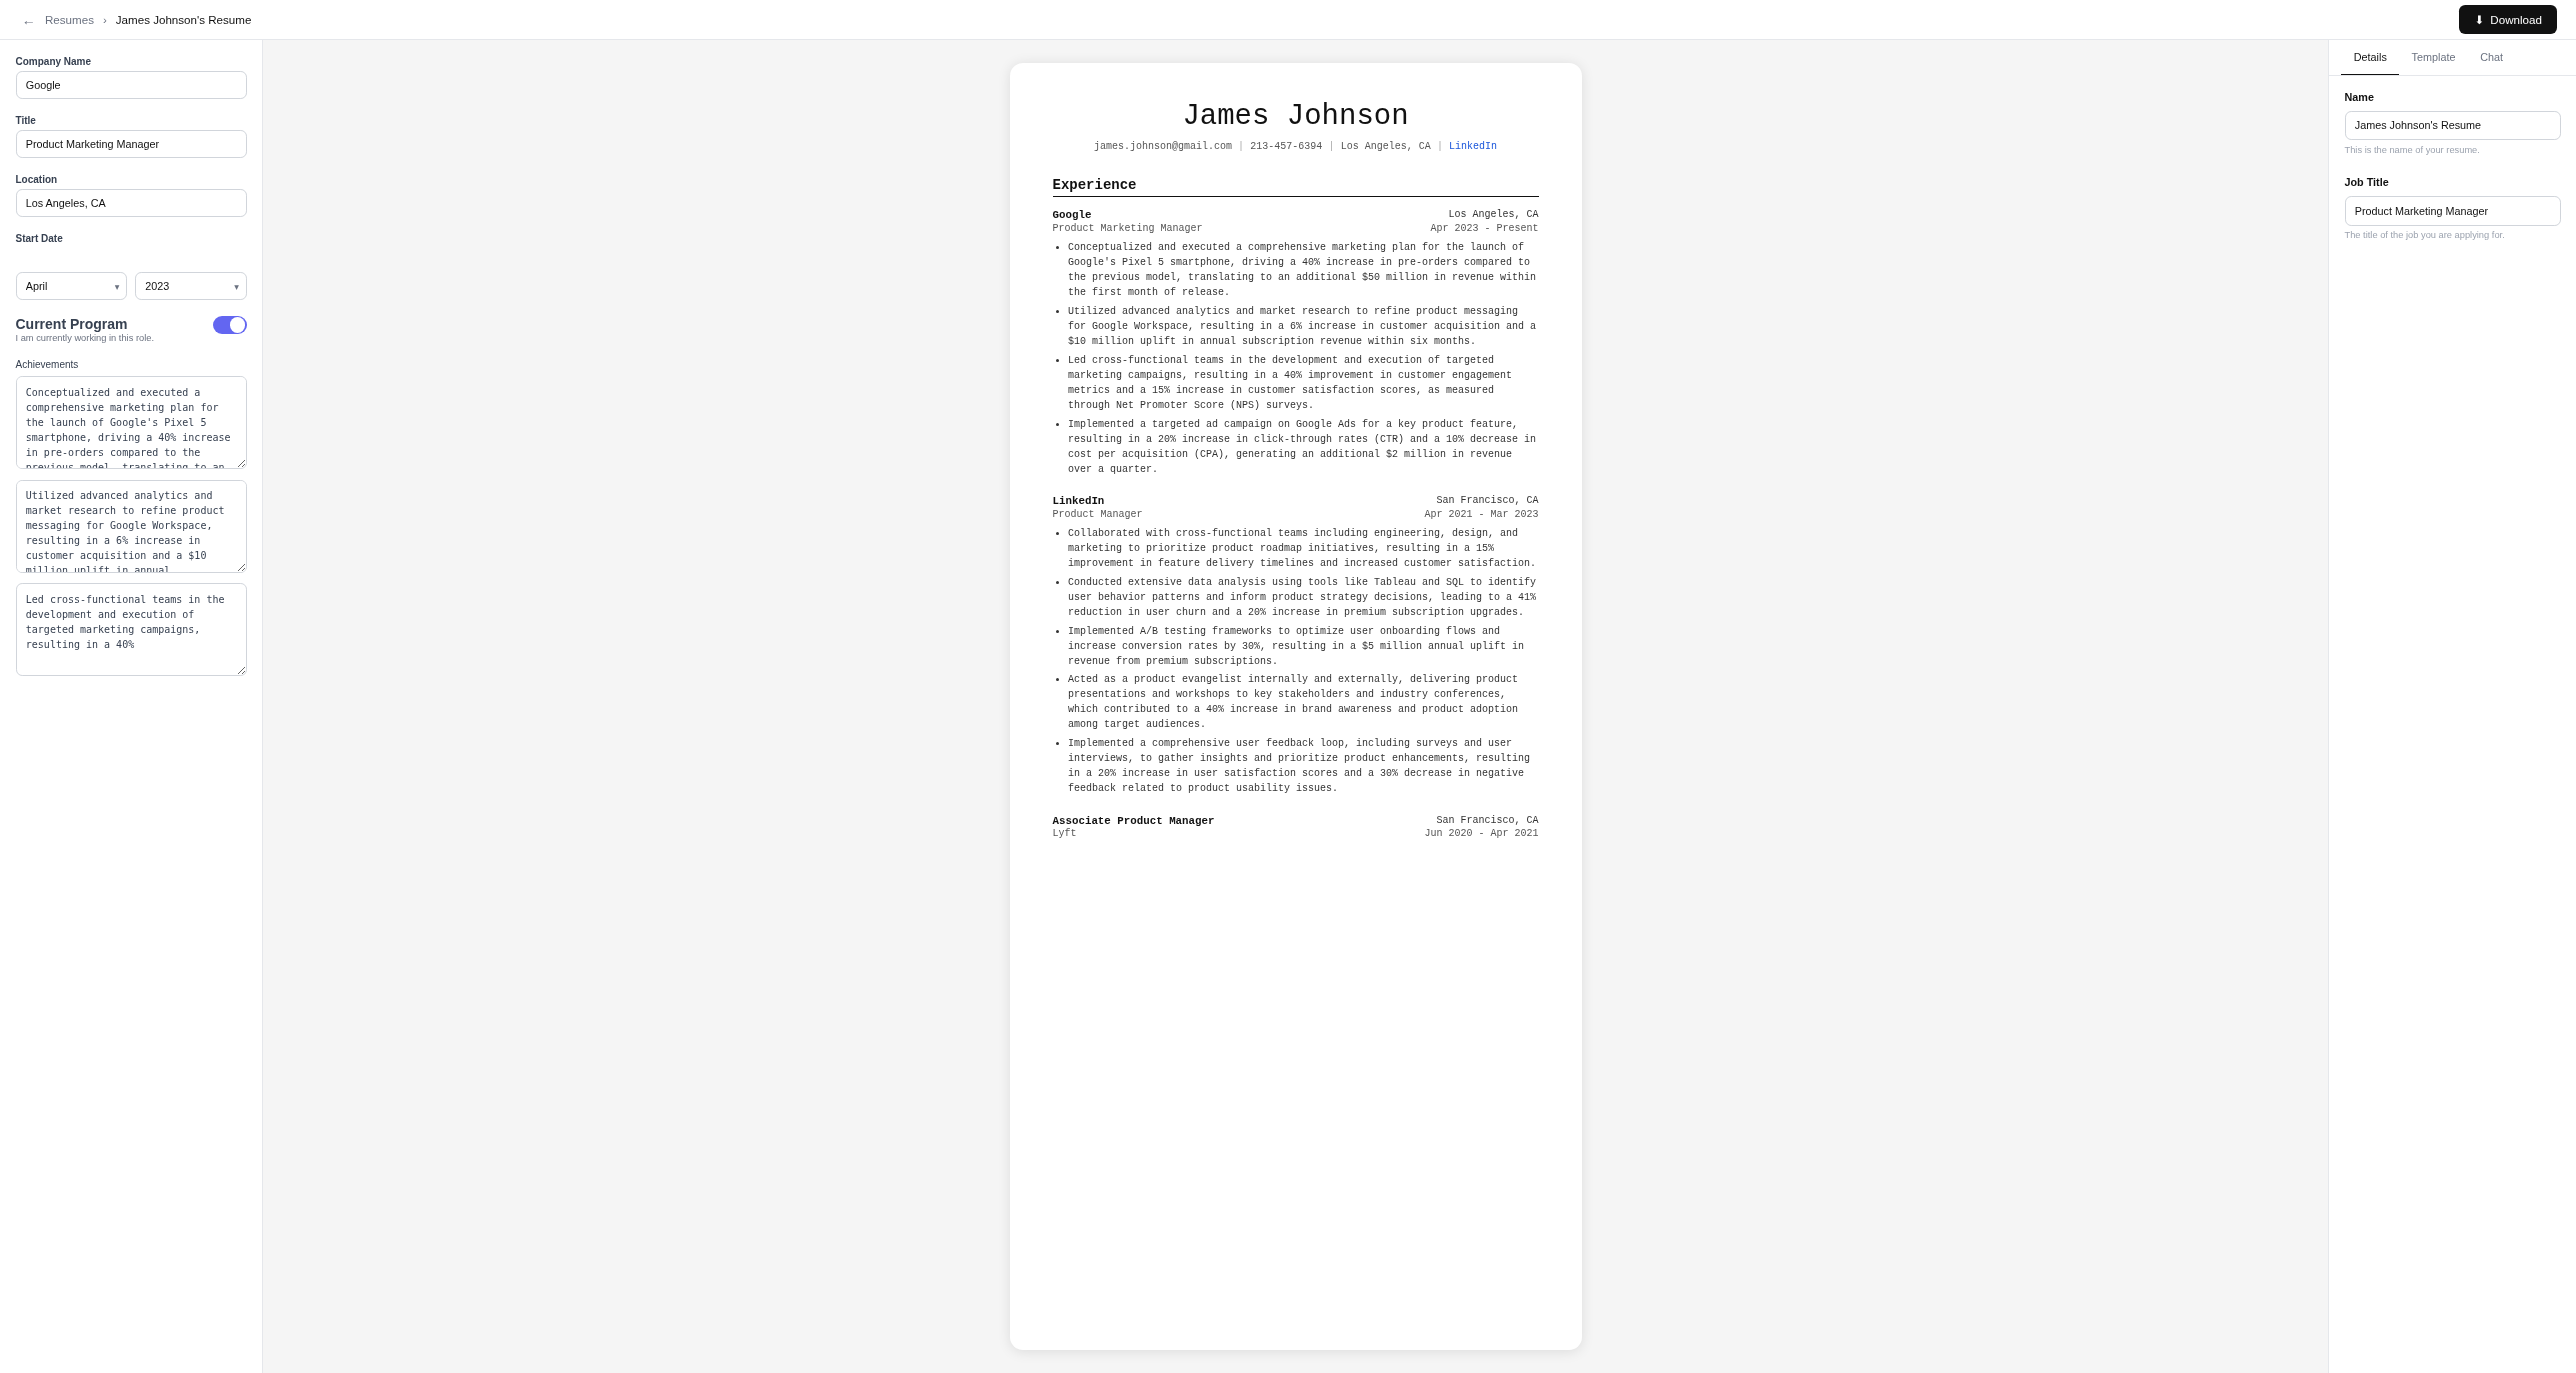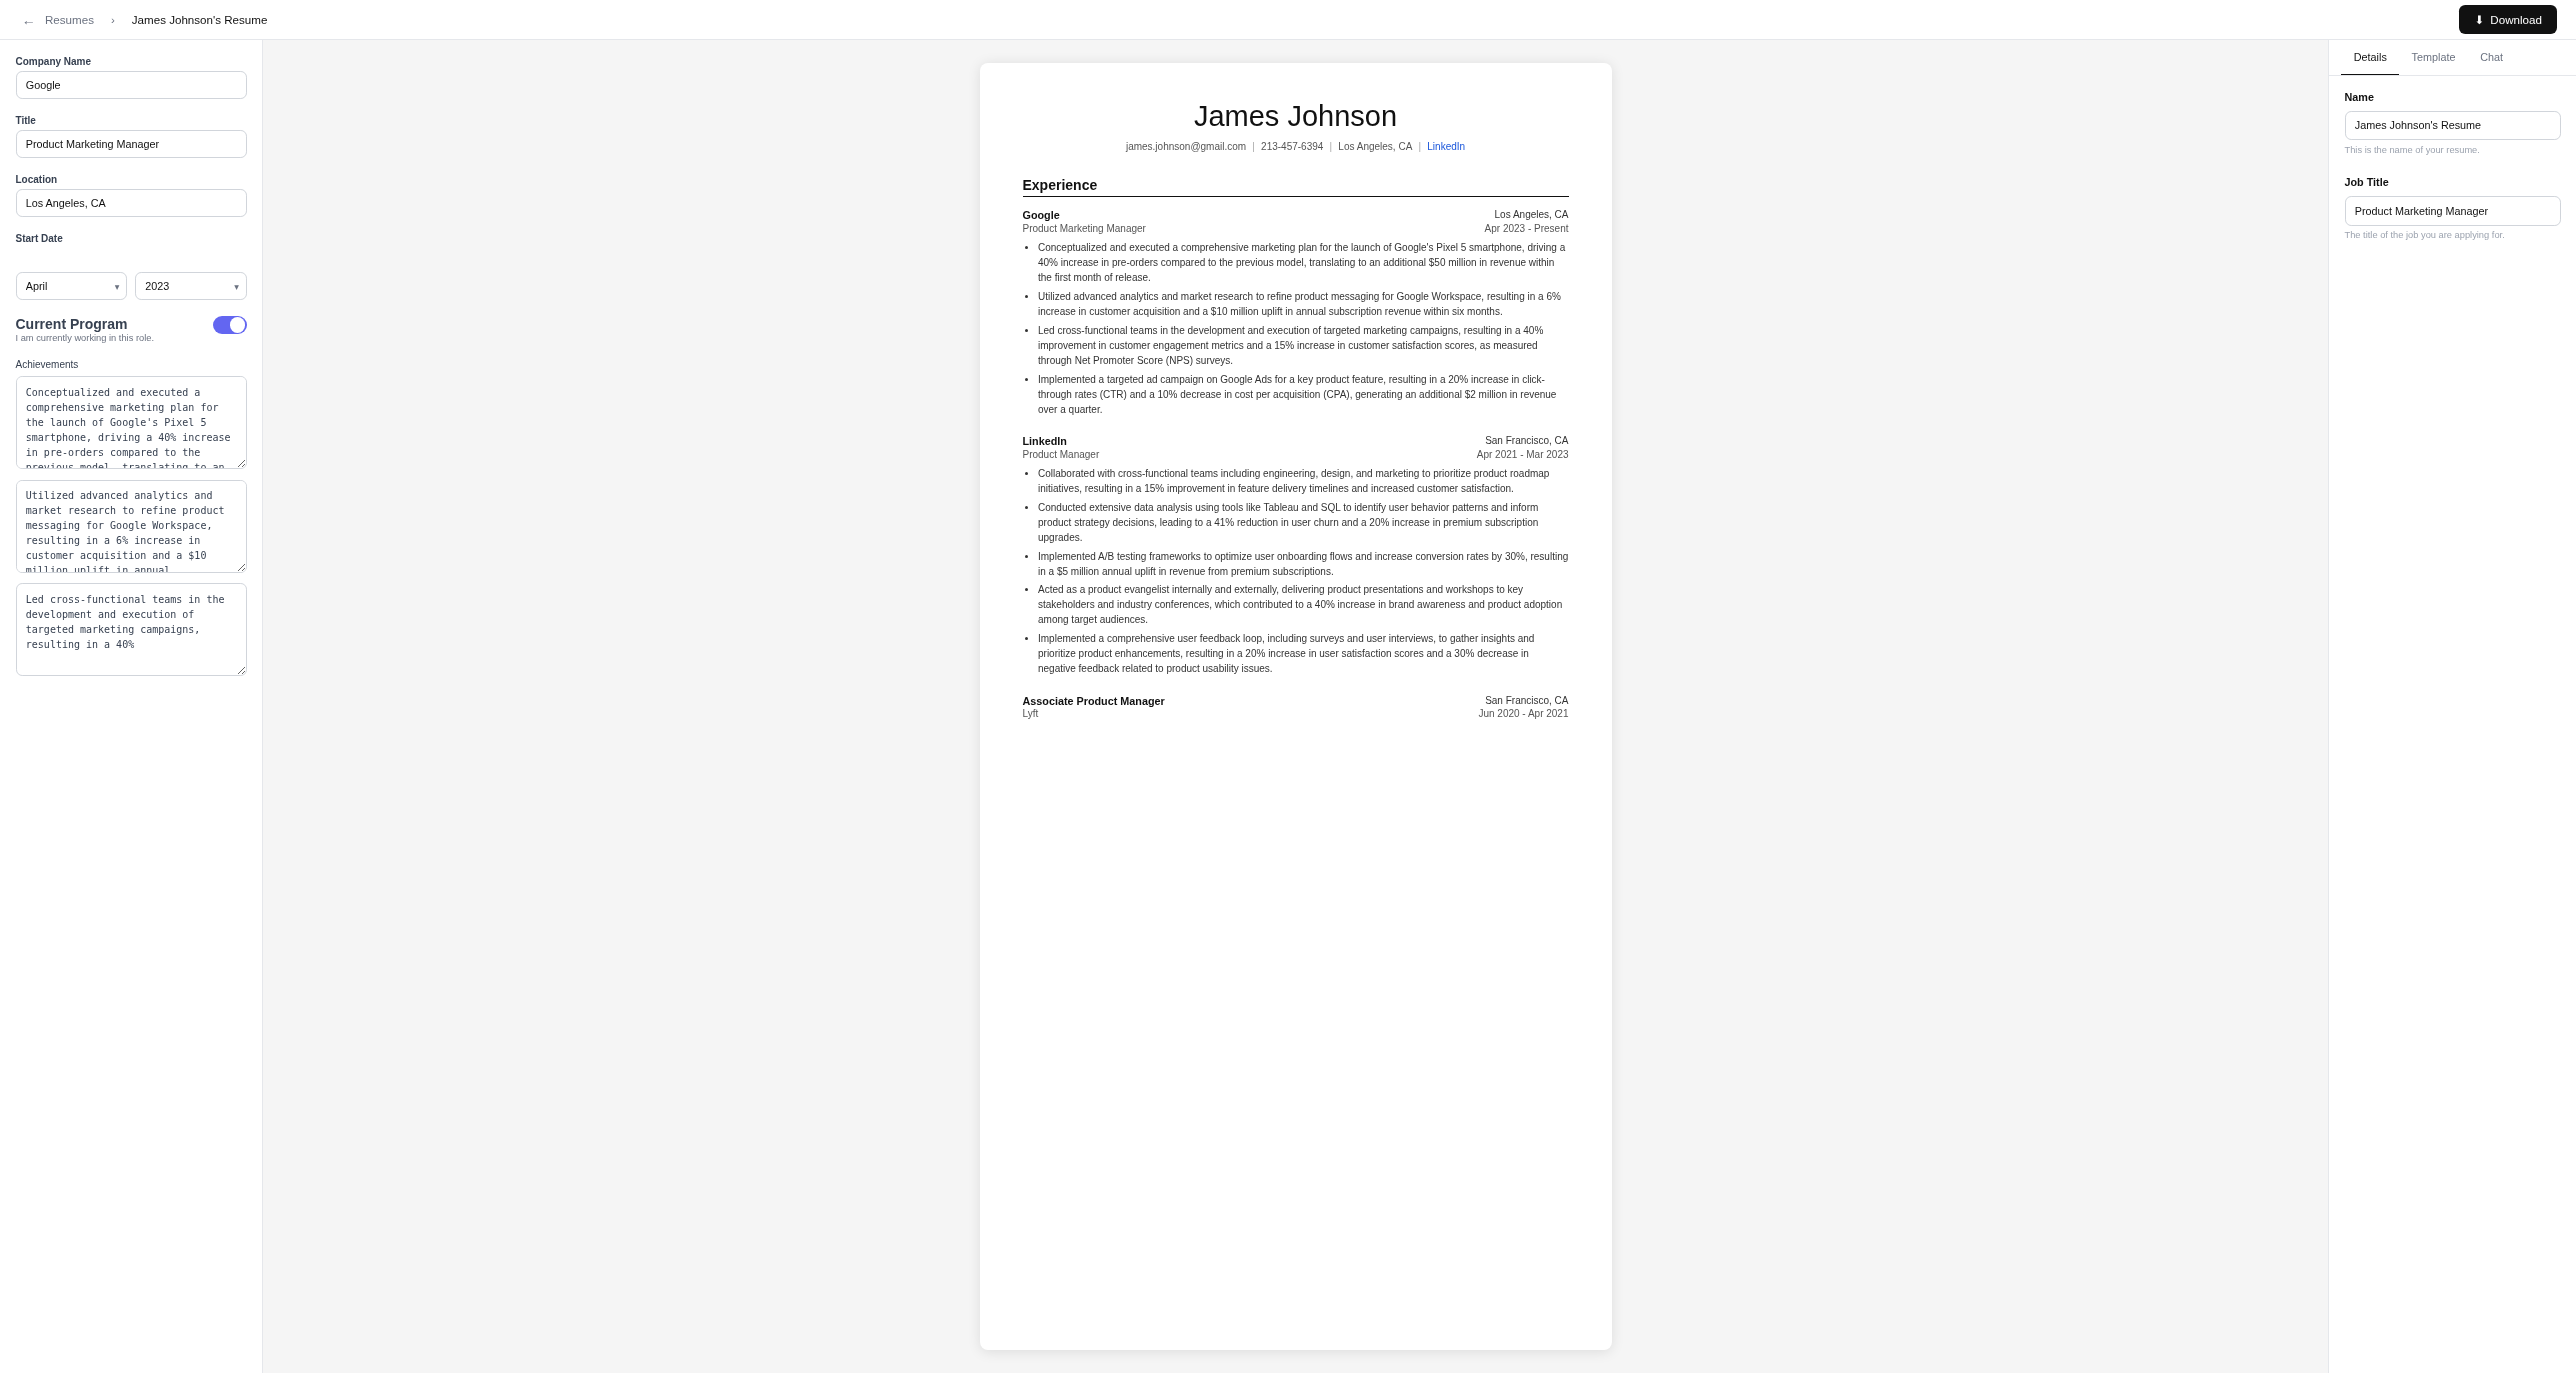--- a/index.html
+++ b/index.html
@@ -6,21 +6,21 @@
     body { font-family: -apple-system, BlinkMacSystemFont, 'Segoe UI', sans-serif; background: #f5f5f5; height: 100vh; overflow: hidden; }
 
     
     .header {
       display: flex; align-items: center; justify-content: space-between;
       padding: 0 18.6px; height: 40px; background: #fff;
       border-bottom: 0.8px solid #e5e7eb;
     }
     .header-left { display: flex; align-items: center; gap: 6.2px; }
     .back-btn { background: none; border: none; cursor: pointer; padding: 3.1px; color: #6b7280; font-size: 14px; }
-    .breadcrumb { display: flex; align-items: center; gap: 17px; font-size: 11.6px; color: #6b7280; }
+    .breadcrumb { display: flex; align-items: center; gap: 9px; font-size: 11.6px; color: #6b7280; }
     .breadcrumb-current { color: #111; font-weight: 500; }
     .download-btn {
       background: #111; color: #fff; border: none; border-radius: 6.2px;
       padding: 7.7px 15.5px; font-size: 11.6px; font-weight: 500; cursor: pointer;
       display: flex; align-items: center; gap: 6.2px;
     }
 
     
     .main { display: flex; height: calc(100vh - 40px); }
 
@@ -61,23 +61,24 @@
       border-radius: 6.2px; font-size: 10px; color: #374151; resize: vertical;
       outline: none; line-height: 1.5; min-height: 93px; margin-bottom: 7.7px;
     }
 
     
     .center-panel {
       flex: 1; overflow-y: auto; padding: 23px 15.5px;
       display: flex; justify-content: center;
     }
     .resume-paper {
-      background: #fff; width: 632px; min-height: 774px;
+      background: #fff; width: 572px; min-height: 774px;
       padding: 37px 43px; box-shadow: 0 1.5px 12.4px rgba(0,0,0,0.1);
-      border-radius: 8px;
+      border-radius: 13px;
+      font-family: Liberation Mono, monospace;
     }
     .resume-name { text-align: center; font-size: 29px; font-weight: 400; color: #111; margin-bottom: 7.7px; }
     .resume-contact { text-align: center; font-size: 10px; color: #555; margin-bottom: 25px; display: flex; justify-content: center; align-items: center; gap: 6.2px; flex-wrap: wrap; }
     .contact-sep { color: #aaa; }
     .section-title { font-size: 14px; font-weight: 600; color: #111; border-bottom: 1.5px solid #111; padding-bottom: 3.1px; margin-bottom: 12.4px; }
     .job-entry { margin-bottom: 18.6px; }
     .job-header { display: flex; justify-content: space-between; margin-bottom: 1.5px; }
     .job-company { font-size: 10.8px; font-weight: 700; color: #111; }
     .job-location { font-size: 10px; color: #333; }
     .job-title-row { display: flex; justify-content: space-between; margin-bottom: 6.2px; }

